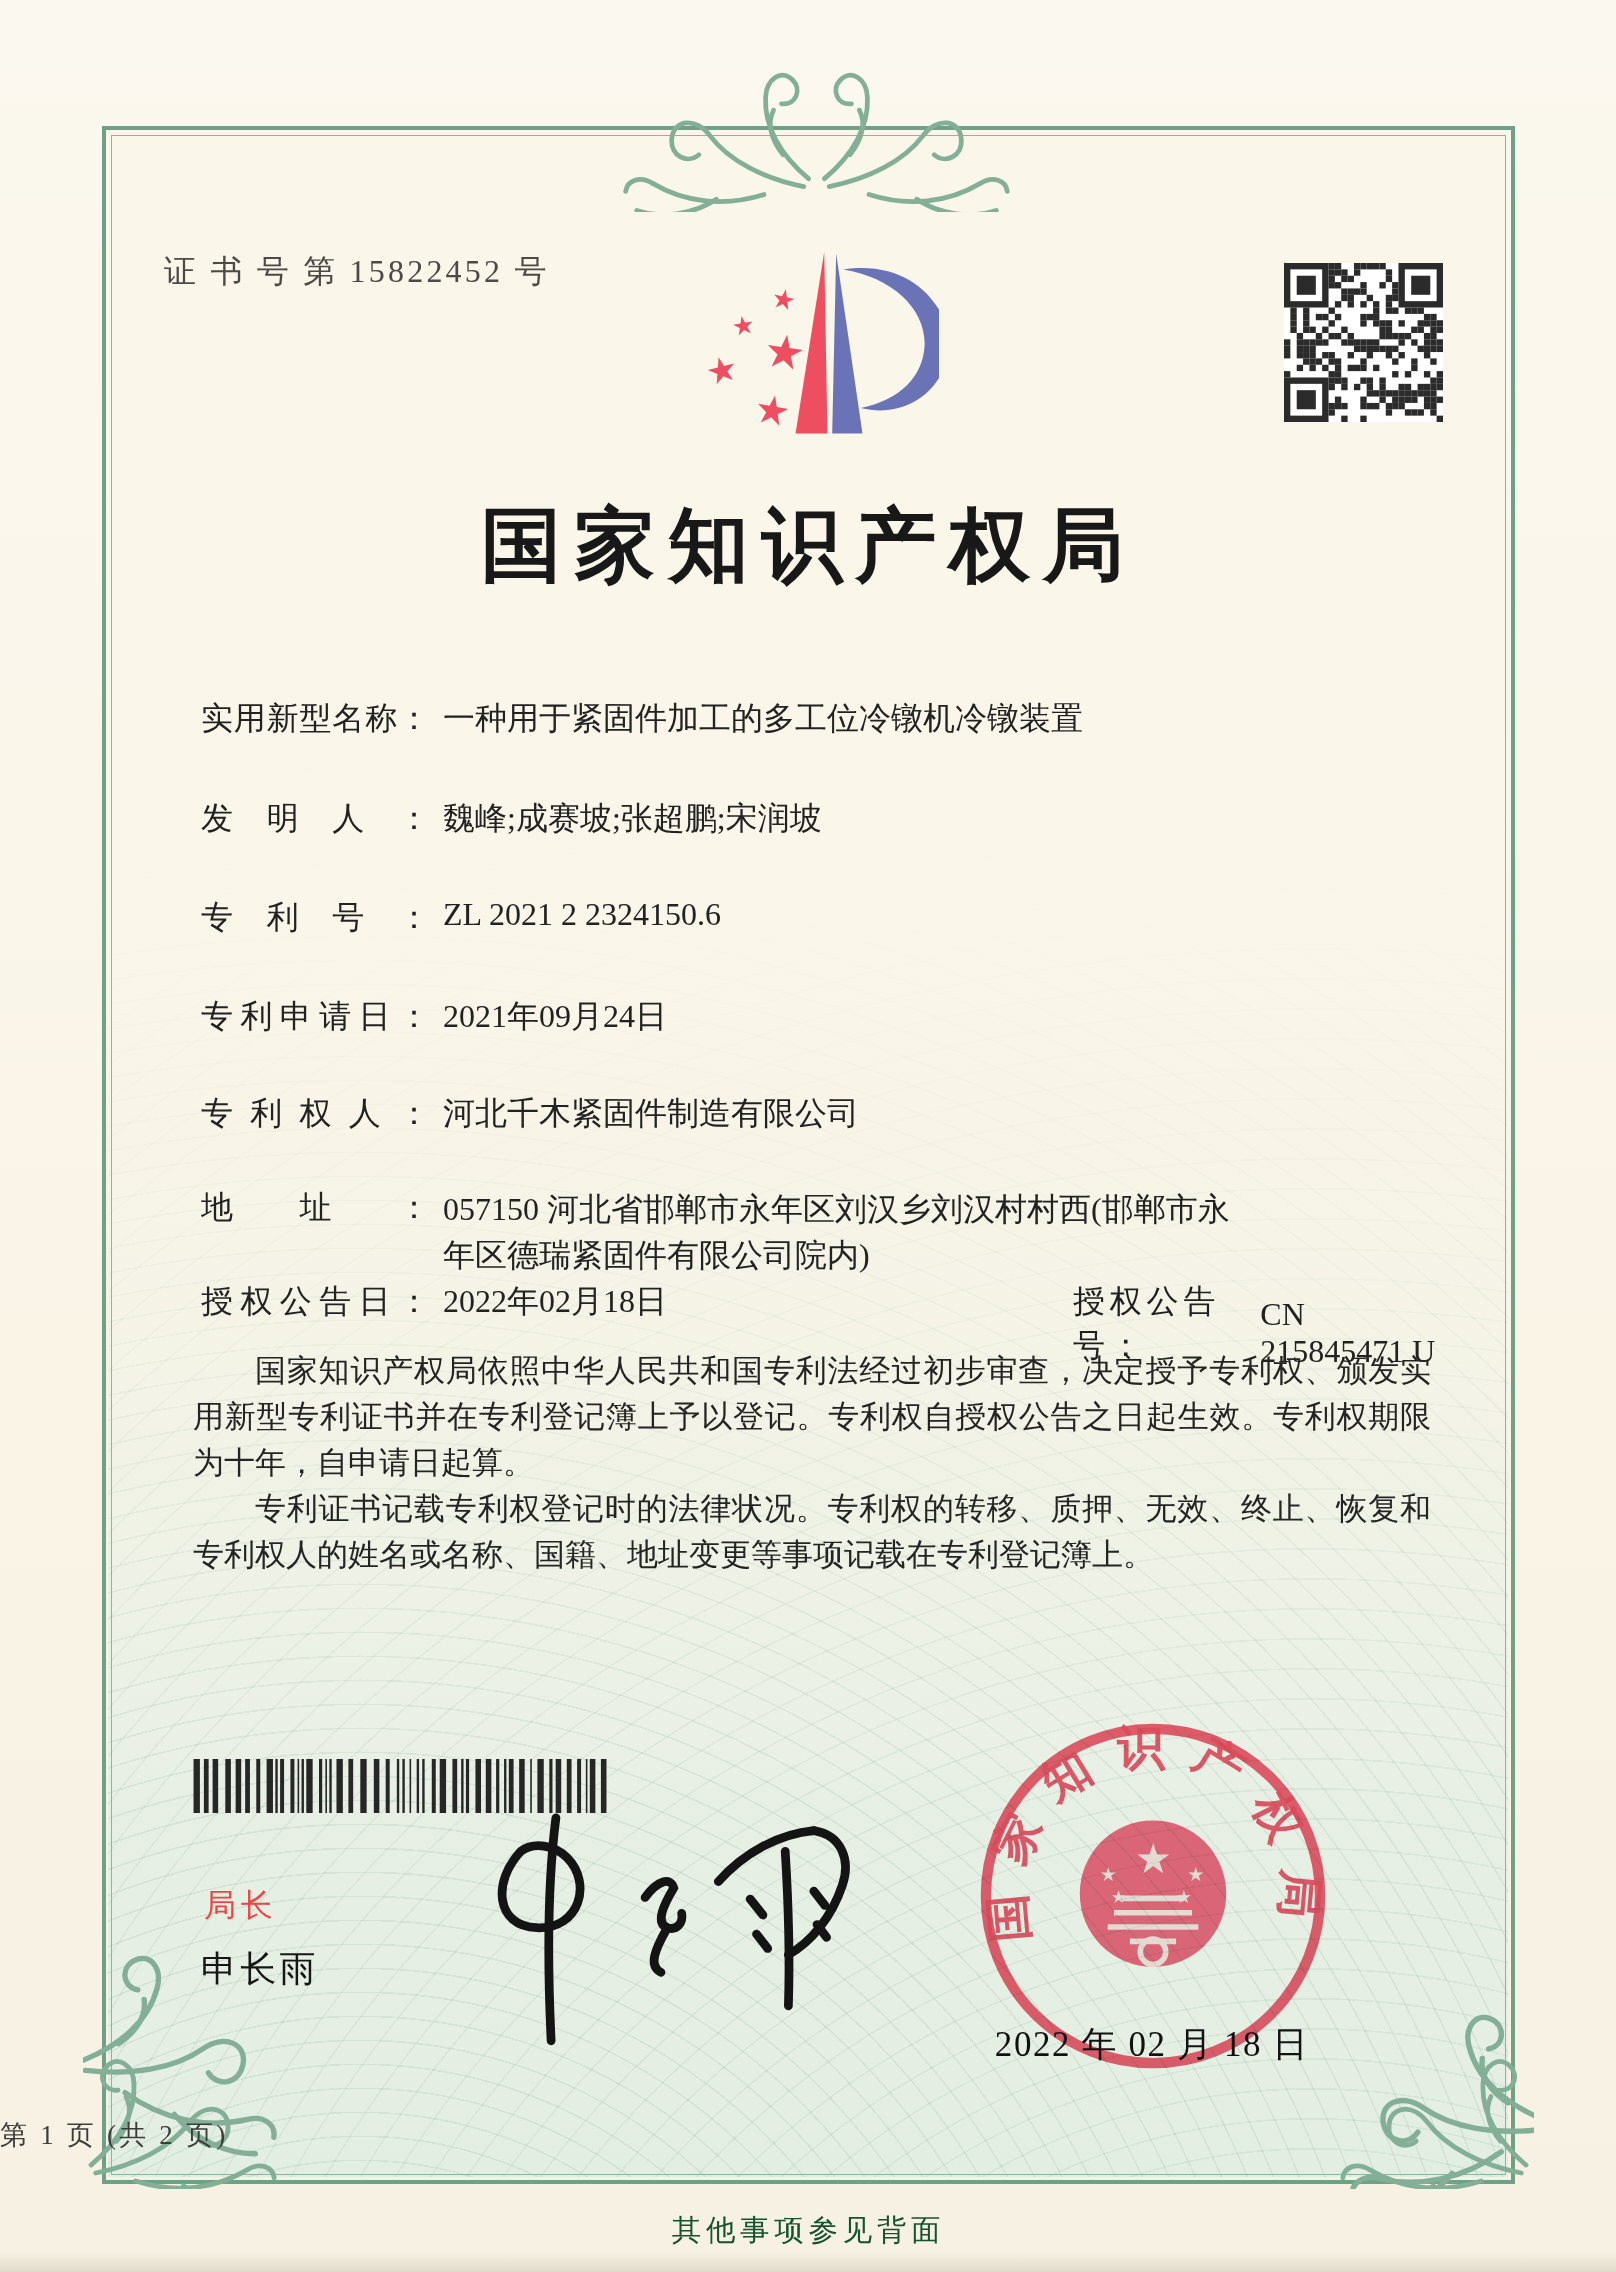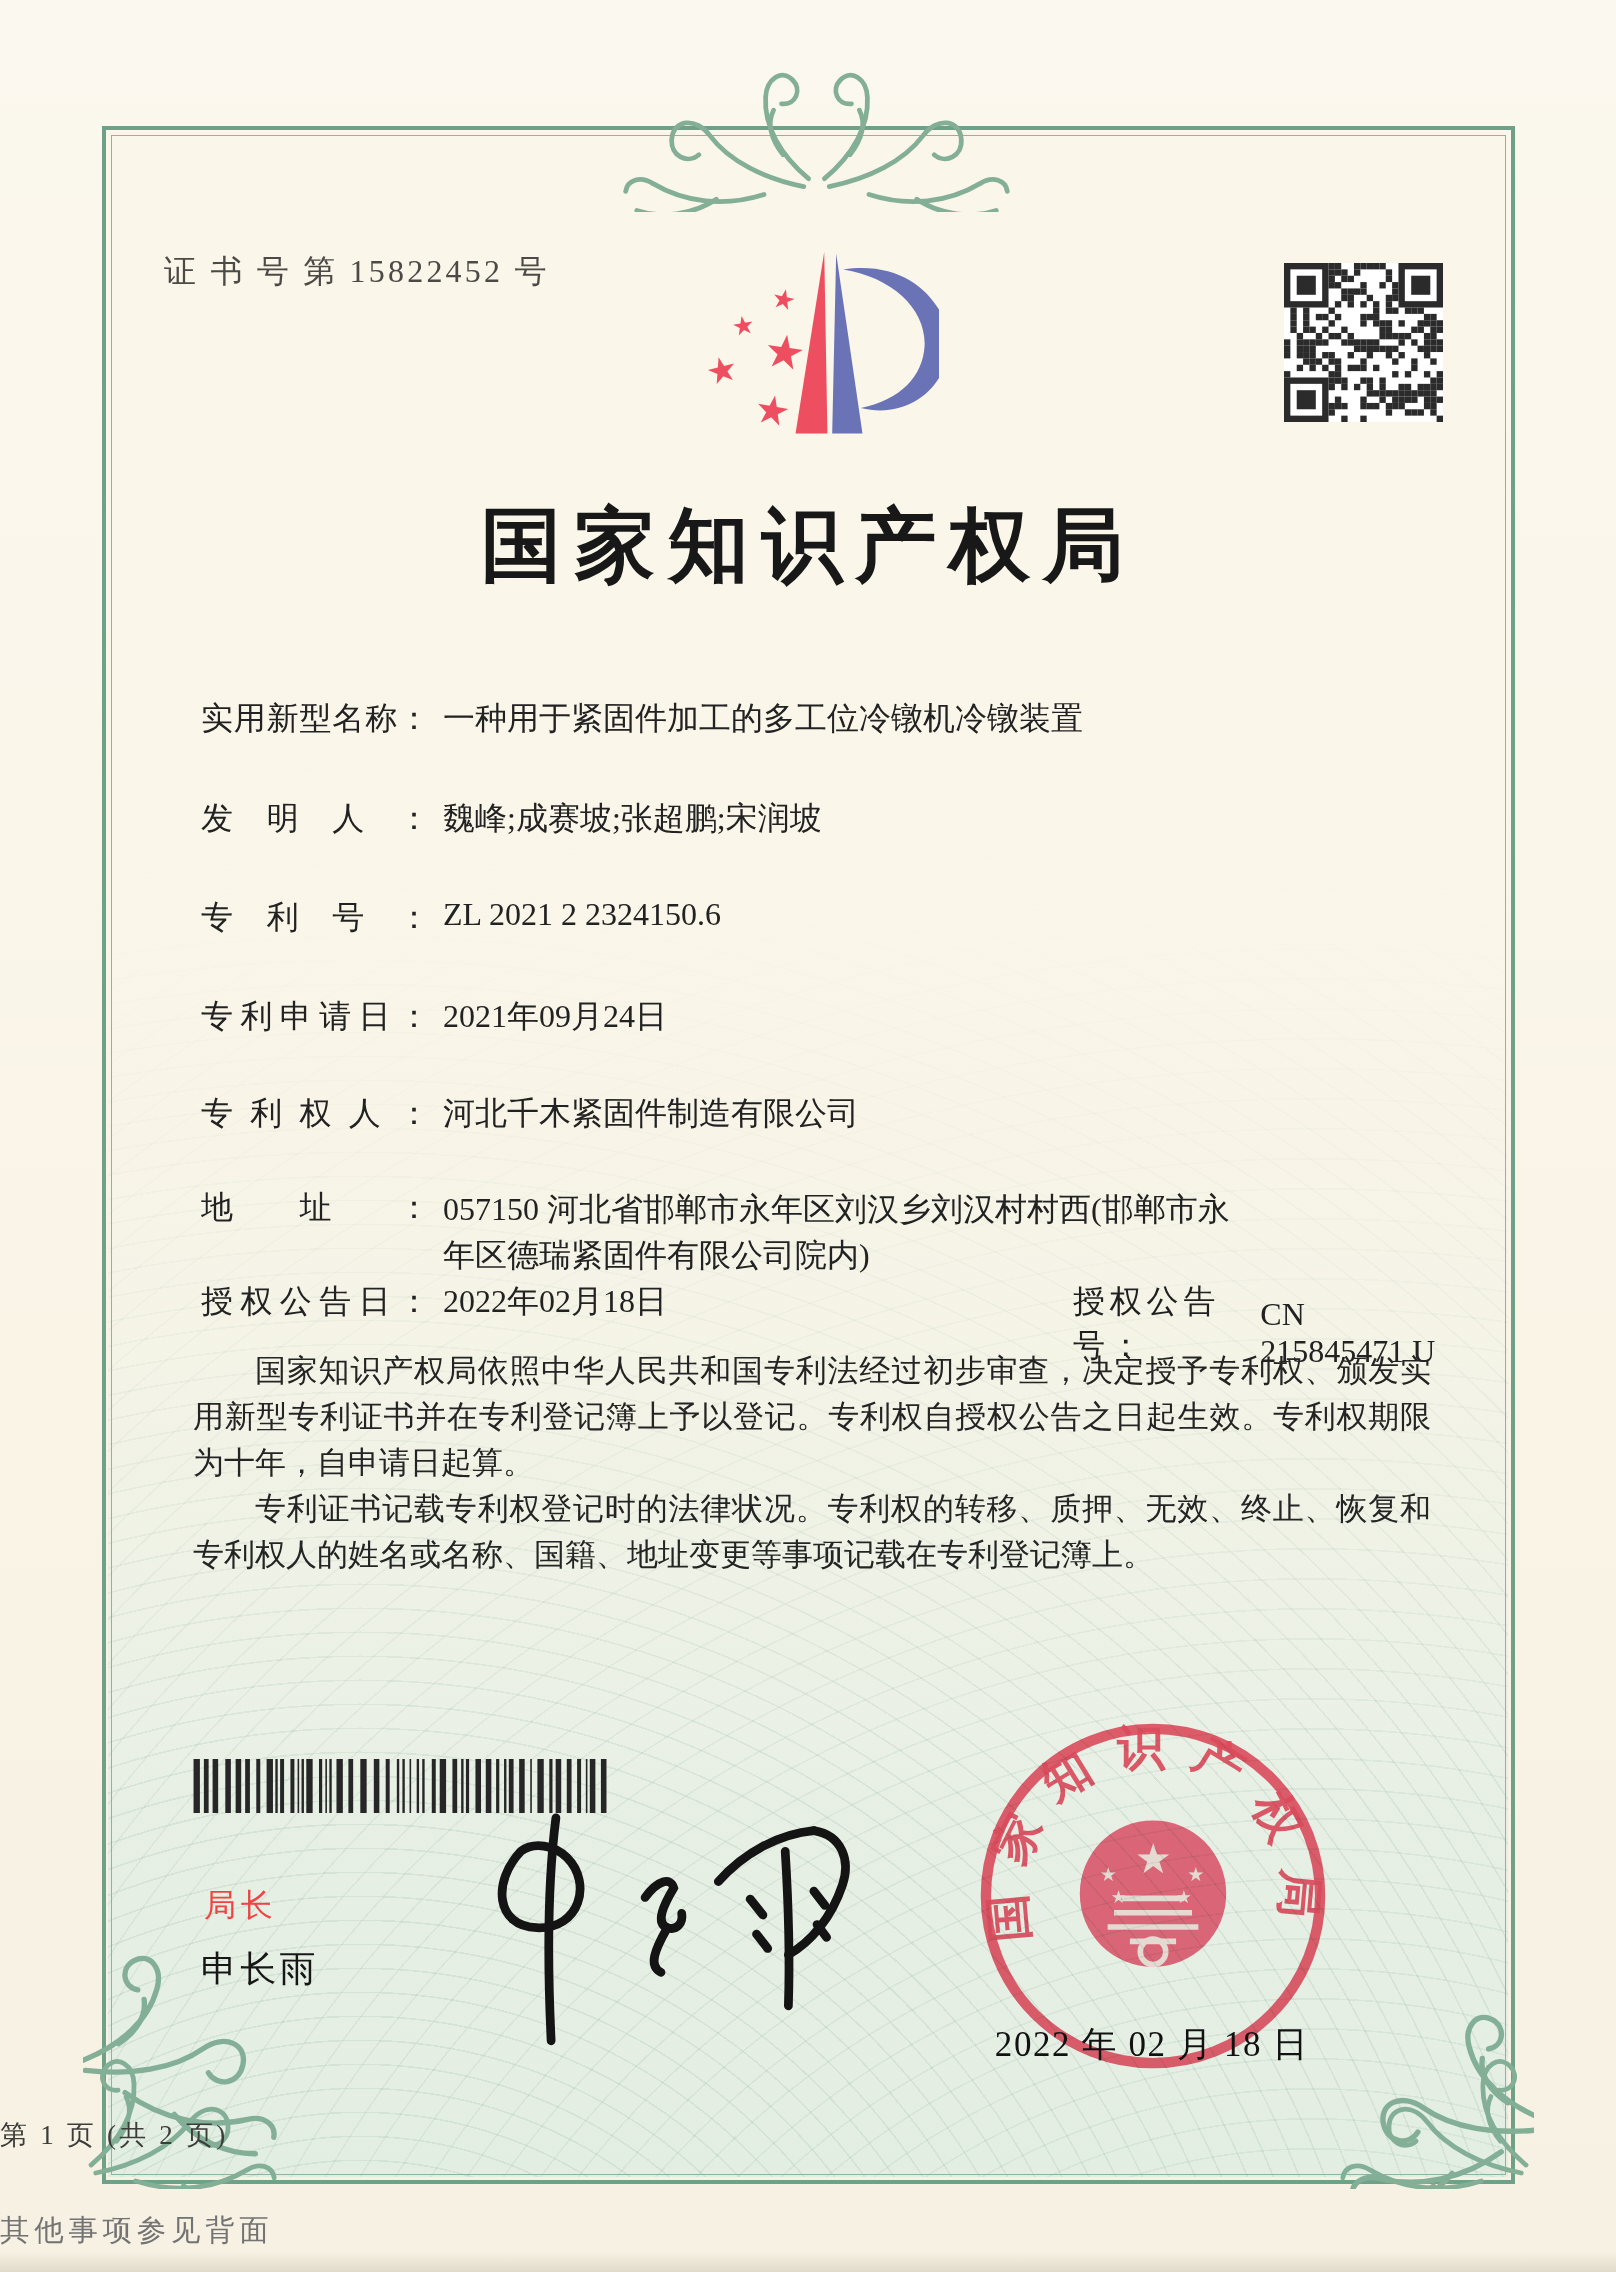--- a/index.html
+++ b/index.html
@@ -62,22 +62,22 @@
   .sig-name{position:absolute;left:201px;top:1945px;font-size:36px;letter-spacing:3.2px;color:#161616;}
   .seal-date{
     position:absolute;left:985px;top:2021px;width:334px;text-align:center;
     font-size:35px;letter-spacing:1.6px;color:#111;z-index:6;
   }
   .page-foot{
     position:absolute;left:0;top:2117px;width:1617px;text-align:left;
     font-size:27px;color:#3c3c3a;letter-spacing:3.2px;
   }
   .back-note{
-    position:absolute;left:0;top:2211px;width:1617px;
-    font-size:29.4px;color:#737373;letter-spacing:4.8px;
+    position:absolute;left:0;top:2211px;width:1617px;text-align:center;
+    font-size:29.4px;color:#14532d;letter-spacing:4.8px;
   }
   .seal-svg{mix-blend-mode:multiply;}
 </style>
 </head>
 <body>
 
 <svg width="0" height="0" style="position:absolute" aria-hidden="true">
   <defs>
     <g id="flourish" class="orn">
       <path d="M4,150 C40,120 60,84 58,48 C57,24 38,12 24,26 C12,38 20,58 38,56"></path>

